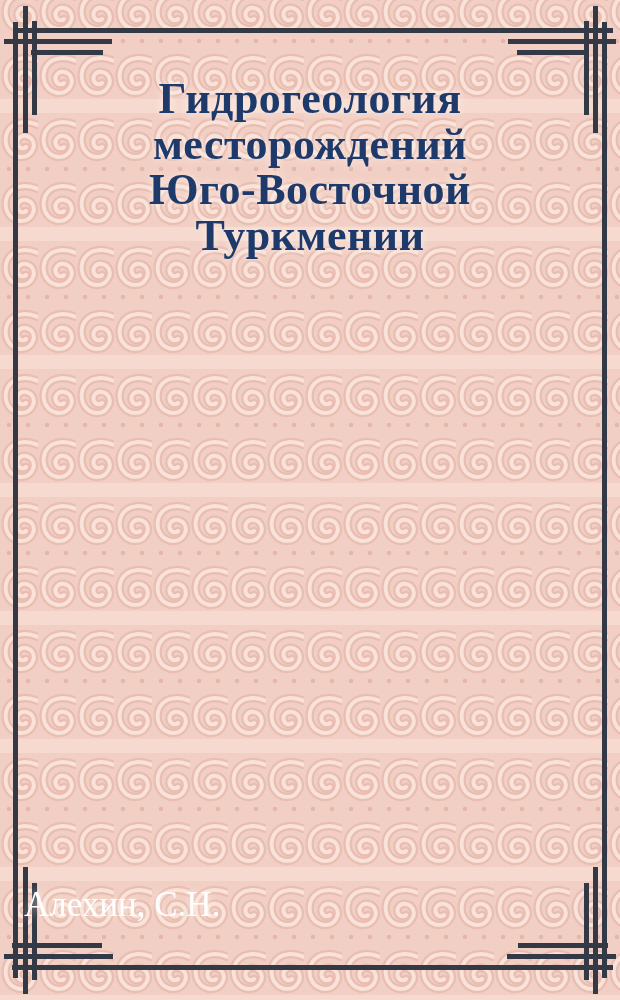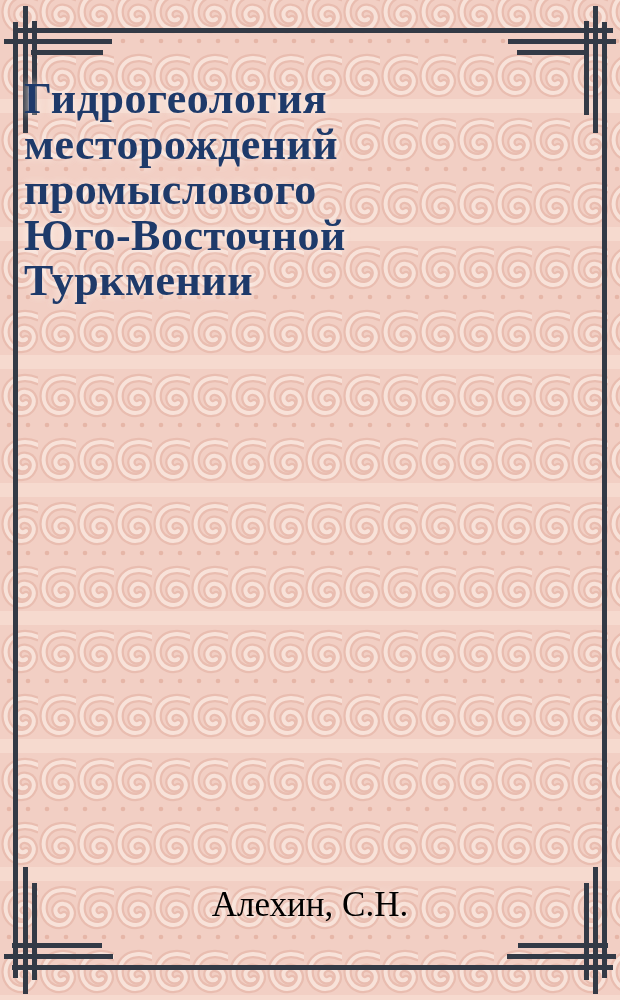--- a/index.html
+++ b/index.html
@@ -12,37 +12,36 @@
   .bg{position:absolute;left:0;top:0;z-index:0;}
   .frame-line{
     position:absolute;
     background:#333a46;
     z-index:2;
   }
   .title-block{
     position:absolute;
     left:24px;right:24px;top:76px;
     z-index:3;
-    text-align:left;
+    text-align:center;
     font-weight:bold;
     font-size:44px;
     line-height:45.5px;
     letter-spacing:0.5px;
     color:#1e3a6a;
     text-shadow:0 0 9px rgba(255,246,240,0.85);
   }
   .author-block{
     position:absolute;
     left:24px;right:24px;top:886px;
     z-index:3;
-    text-align:center;
     font-weight:normal;
     font-size:35px;
     line-height:38px;
-    color:#000000;
+    color:#ffffff;
     text-shadow:0 0 8px rgba(255,246,240,0.7);
   }
 </style>
 </head>
 <body>
 
 <div class="cover">
 
   <svg class="bg" width="620" height="1000" viewBox="0 0 620 1000" aria-hidden="true">
     <defs>
@@ -83,20 +82,19 @@
   <div class="frame-line" style="left:32px;top:883px;width:5px;height:97px"></div>
 
   <div class="frame-line" style="left:518px;top:943px;width:90px;height:5px"></div>
   <div class="frame-line" style="left:507px;top:954px;width:109px;height:5px"></div>
   <div class="frame-line" style="left:593px;top:867px;width:5px;height:127px"></div>
   <div class="frame-line" style="left:584px;top:883px;width:5px;height:97px"></div>
 
   <div class="title-block">
       <div>Гидрогеология</div>
       <div>месторождений</div>
-      <div>промыслового</div>
       <div>Юго-Восточной</div>
       <div>Туркмении</div>
     </div>
 
   <div class="author-block">Алехин, С.Н.</div>
 
 </div>
 
 </body></html>

